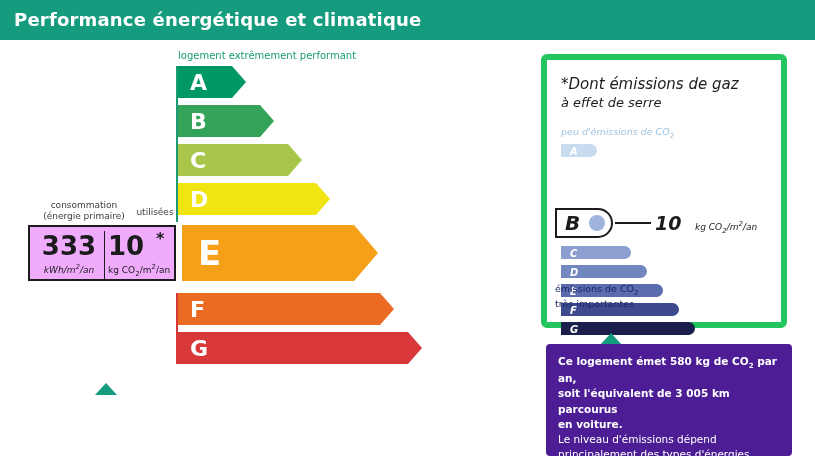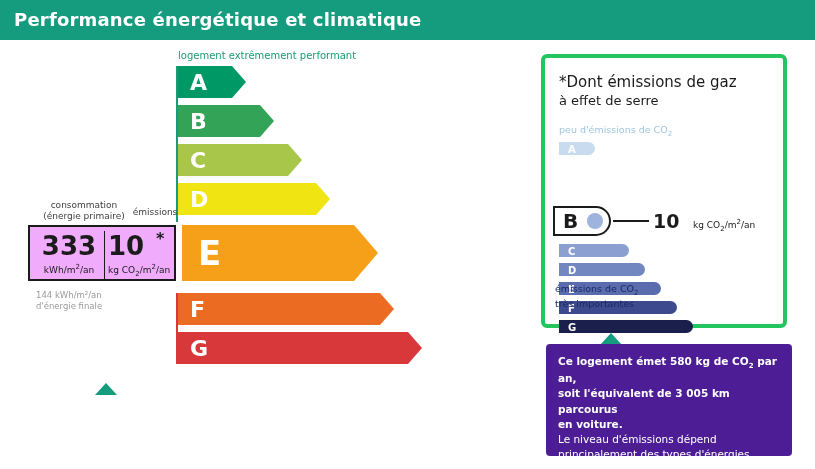--- a/index.html
+++ b/index.html
@@ -66,21 +66,21 @@
   }
   .valbox .divider{
     position:absolute;left:74px;top:4px;width:1px;height:48px;background:#1b1b1b;
   }
   .valbox .big1{
     position:absolute;left:6px;top:4px;width:66px;text-align:center;
     font-size:26px;font-weight:bold;color:#1b1b1b;
   }
   .valbox .unit1{
     position:absolute;left:6px;top:36px;width:66px;text-align:center;
-    font-size:9px;color:#1b1b1b;
+    font-size:9px;color:#1b1b1b;font-style:italic;
   }
   .valbox .big2{
     position:absolute;left:78px;top:4px;width:52px;text-align:left;
     font-size:26px;font-weight:bold;color:#1b1b1b;
   }
   .valbox .star{
     position:absolute;left:126px;top:2px;font-size:16px;font-weight:bold;color:#1b1b1b;
   }
   .valbox .unit2{
     position:absolute;left:78px;top:36px;width:64px;text-align:left;
@@ -98,22 +98,23 @@
     font-size:9px;color:#3d3d3d;
   }
   .finale{
     position:absolute;left:36px;top:290px;width:120px;
     font-size:8.5px;color:#9a9a9a;line-height:1.3;
   }
 
   
   .co2panel{
     position:absolute;left:541px;top:54px;width:246px;height:274px;
-    border:4px solid #22c55e;border-radius:6px;background:#ffffff;
+    border:6px solid #22c55e;border-radius:6px;background:#ffffff;
     box-sizing:border-box;
+    font-style:italic;
   }
   .co2panel .ttl{
     position:absolute;left:14px;top:14px;width:220px;
     font-size:13px;color:#1b1b1b;line-height:1.35;
   }
   .co2panel .ttl .st{font-size:15px;}
   .co2panel .capt-top{
     position:absolute;left:14px;top:66px;
     font-size:9.5px;color:#9fc5e2;
   }
@@ -230,35 +231,31 @@
     <span class="lbl">G</span>
   </div>
 
   <div class="kpi-line" style="left:176px;top:293px;width:1.5px;height:71px;"></div>
   <div style="position:absolute;left:176px;top:66px;width:1.5px;height:156px;background:#1a9b74;"></div>
 
   <div class="hdr-conso">
     <span>consommation</span><br>
     <span>(énergie primaire)</span>
   </div>
-  <div class="hdr-emis">émissions</div>
+  <div class="hdr-emis">utilisées</div>
 
   <div class="valbox">
     <div class="divider"></div>
     <div class="big1">333</div>
     <div class="unit1">kWh/m<span class="sup">2</span>/an</div>
     <div class="big2">10</div>
     <div class="star">*</div>
     <div class="unit2">kg CO<span class="sub">2</span>/m<span class="sup">2</span>/an</div>
   </div>
 
-  <div class="finale">
-    <span>144 kWh/m²/an</span><br>
-    <span>d'énergie finale</span>
-  </div>
 
   <div class="co2panel">
     <div class="ttl">
       <span class="st">*Dont émissions de gaz</span><br>
       <span>à effet de serre</span>
     </div>
 
     <div class="capt-top">peu d'émissions de CO<span class="sub">2</span></div>
 
     <div class="cbar" style="top:84px;width:36px;background:#c9dcef;">

